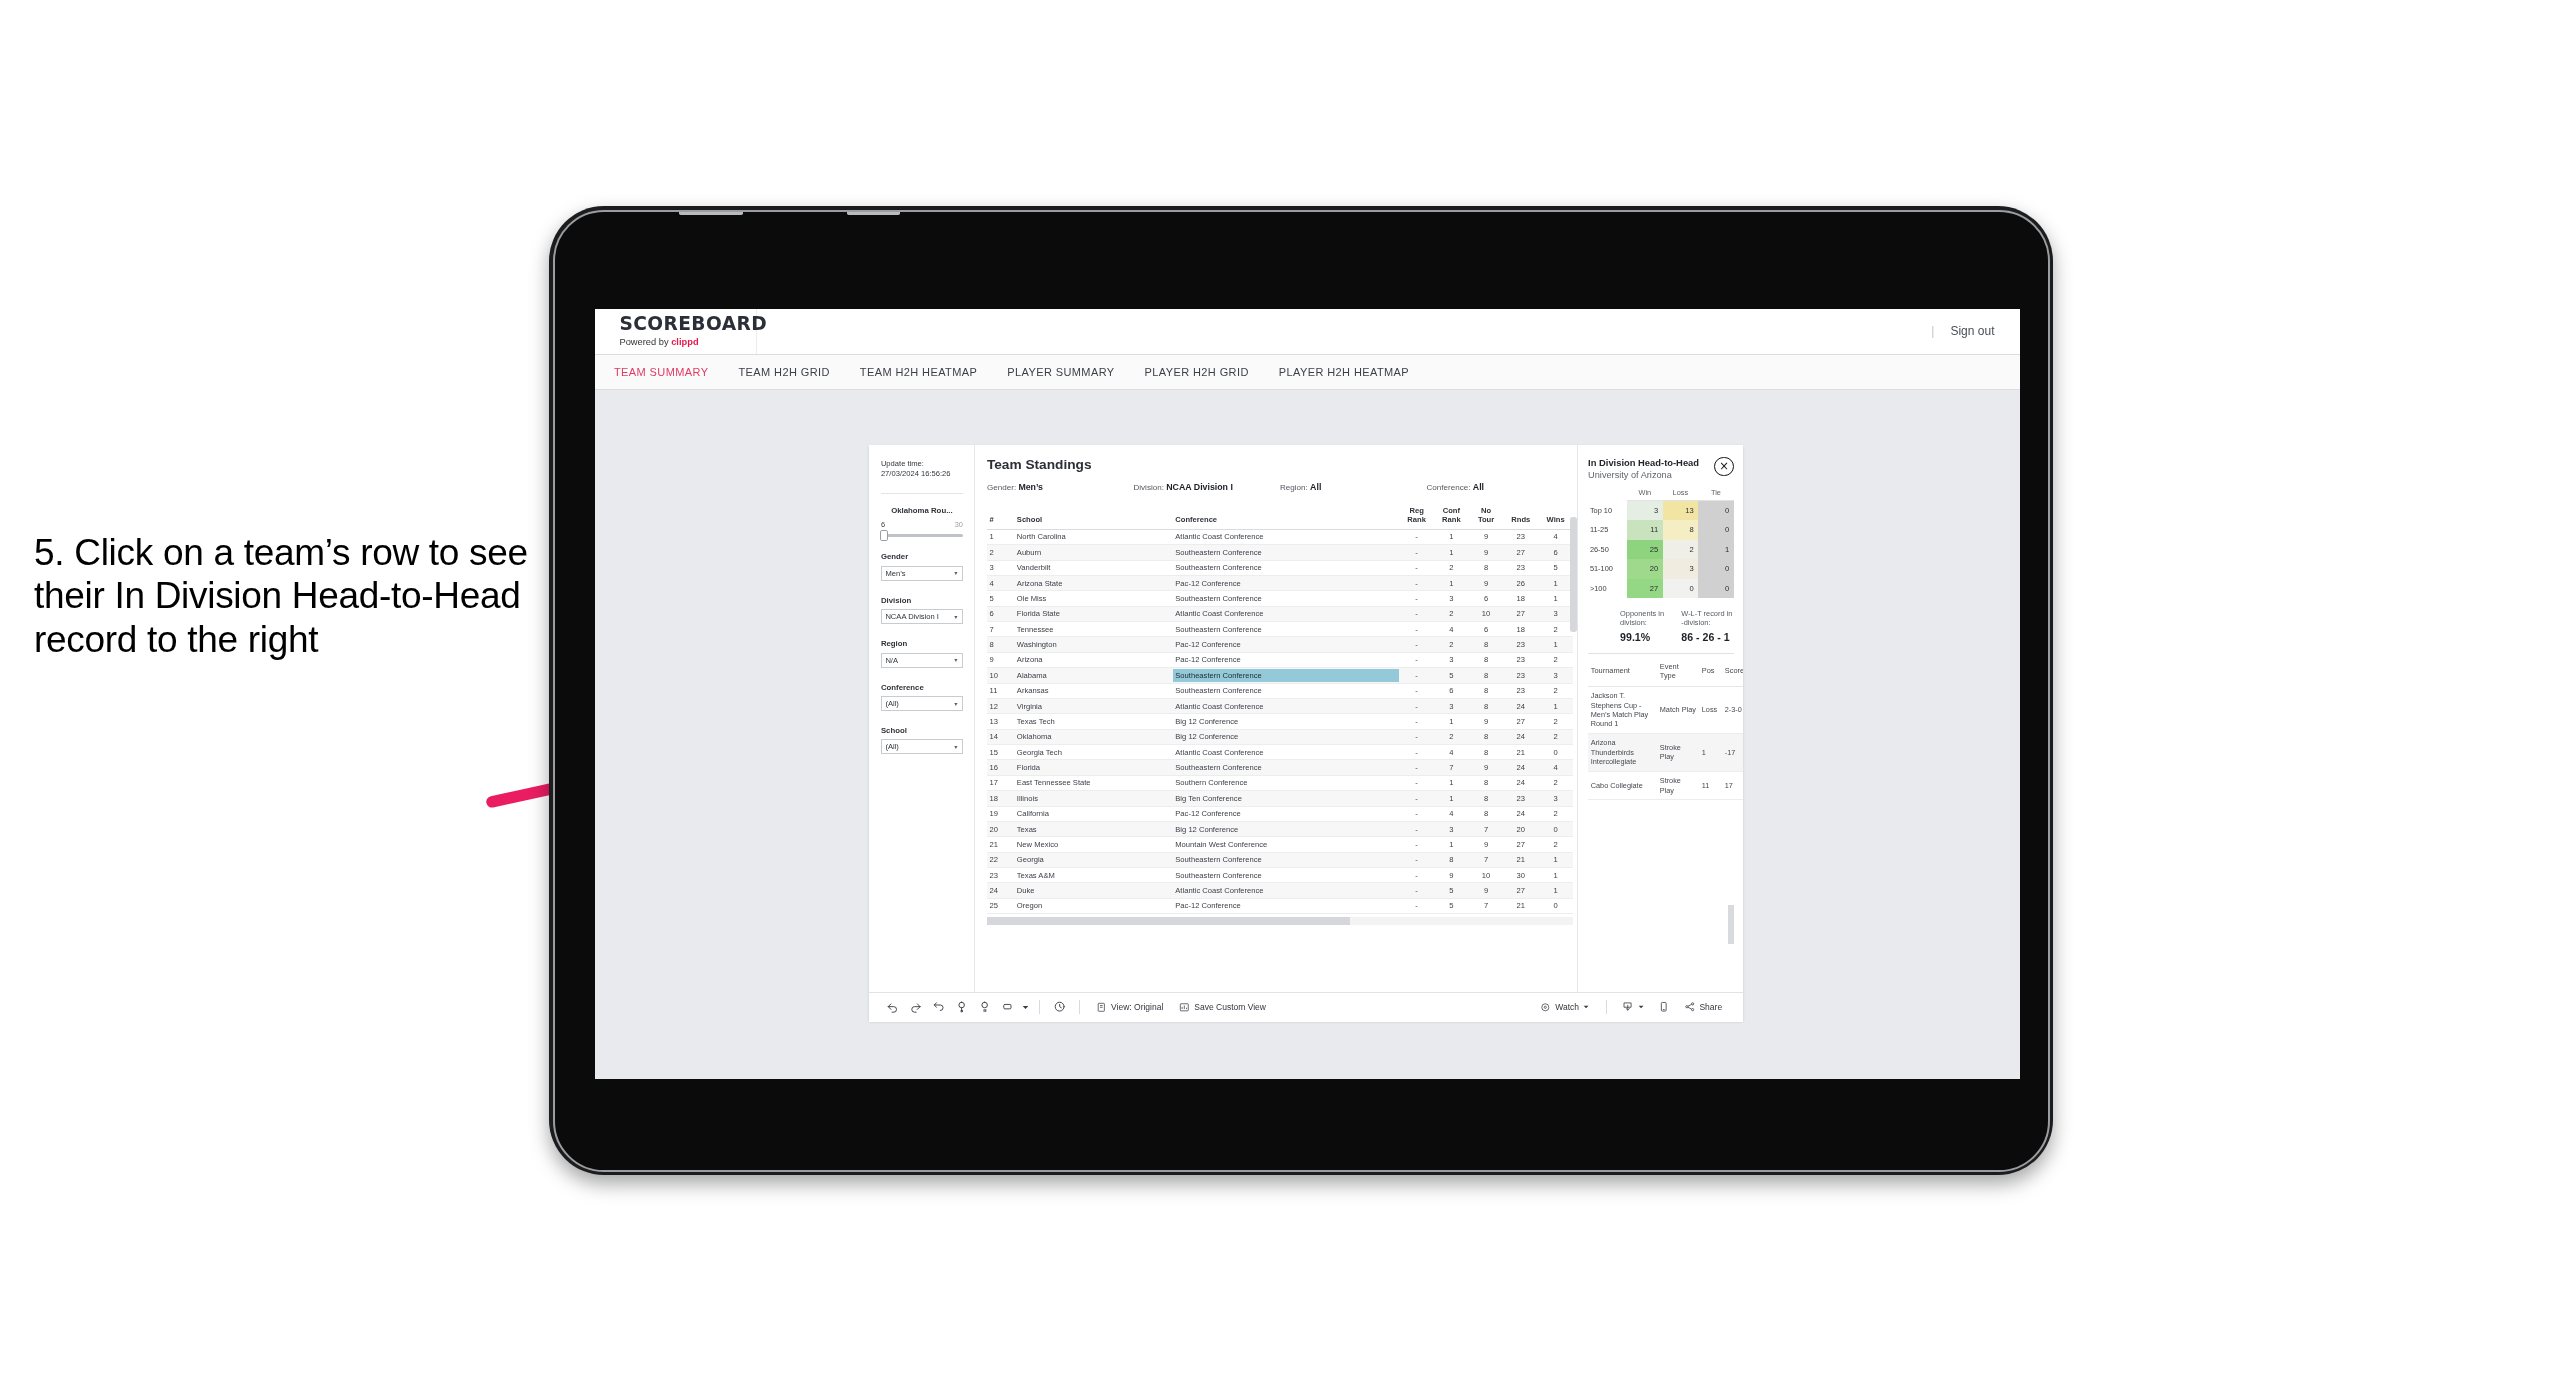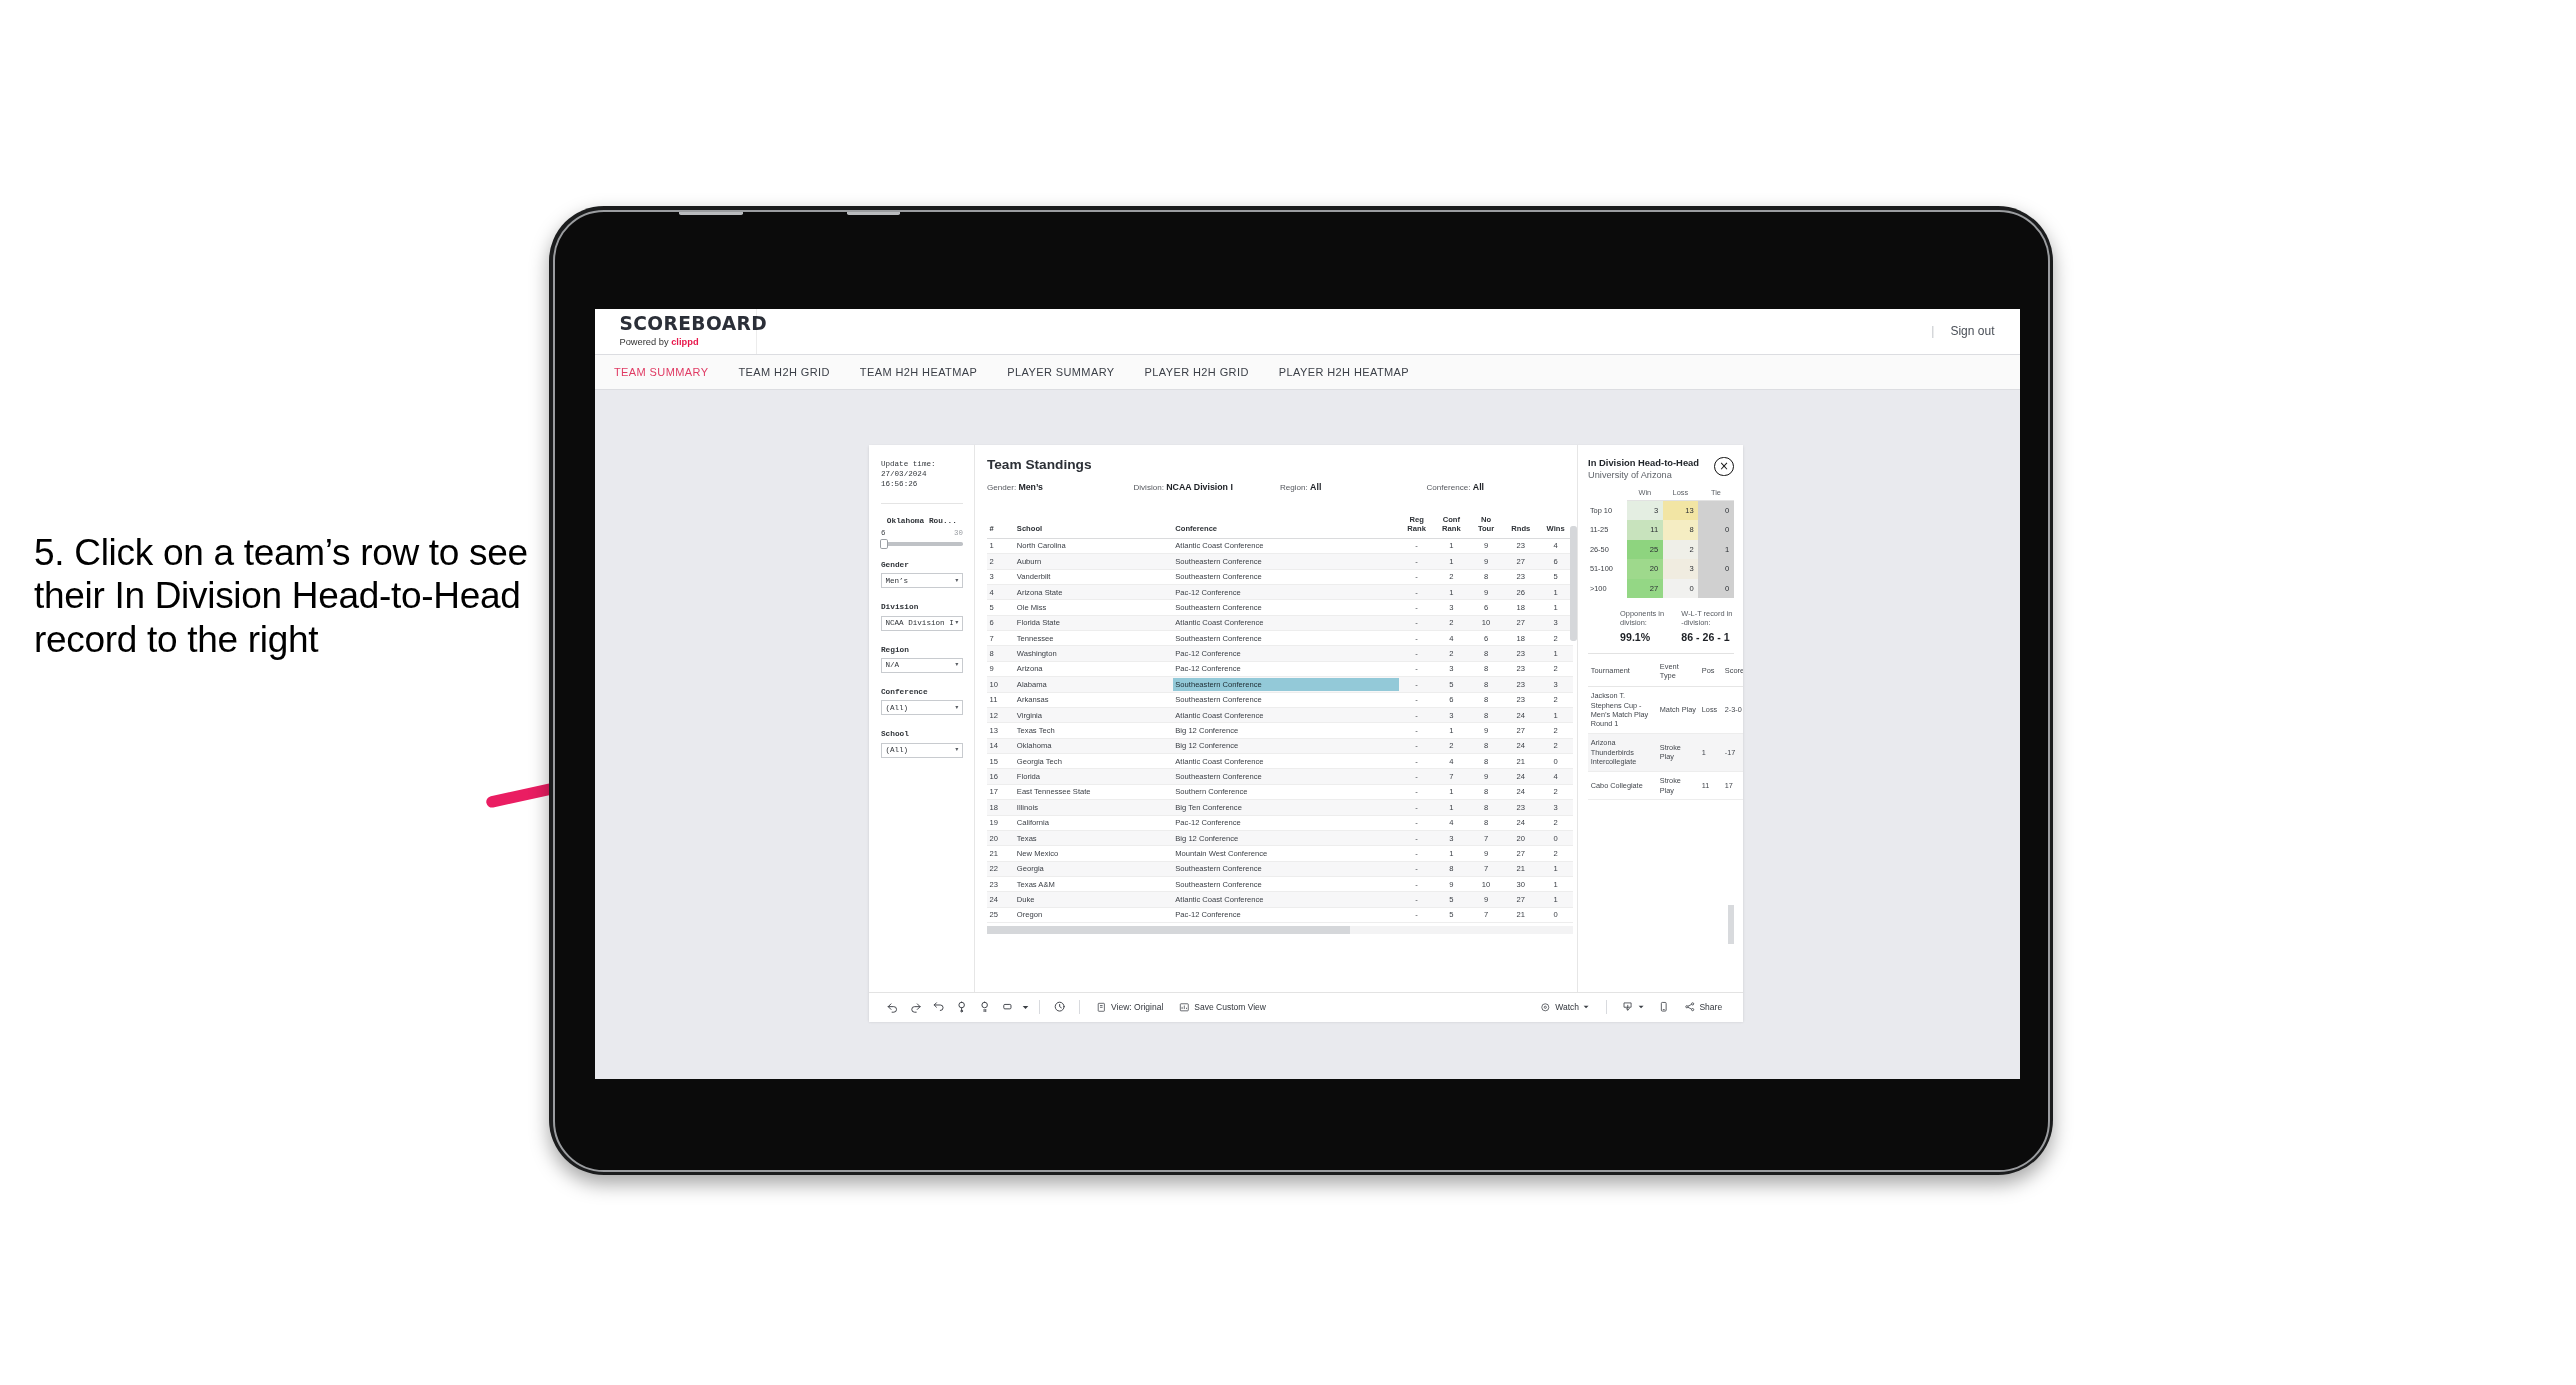--- a/index.html
+++ b/index.html
@@ -109,21 +109,21 @@
     width: 874px; height: 577px;
     background: #fff;
     box-shadow: 0 0.9px 2.7px rgba(0,0,0,.12);
     display: flex; flex-direction: column;
   }
   .viz-body { flex: 1; display: flex; overflow: hidden; }
 
   
   .filters {
     width: 106px; border-right: 0.9px solid #e6e6e6;
-    padding: 14px 10.6px 0 12.4px; font-size: 8px; color: #2f3338; font-family: Liberation Mono, monospace;
+    padding: 14px 10.6px 0 12.4px; font-size: 8px; color: #2f3338;
   }
   .upd-label { font-size: 7.6px; color: #33373c; line-height: 1.35; }
   .fdiv { height: 0.9px; background: #e4e4e4; margin: 14px 0 12.4px 0; }
   .fgroup { margin-bottom: 15px; }
   .fgroup-title { font-weight: 700; font-size: 7.8px; color: #2f3338; margin-bottom: 4.4px; }
   .slider-nums { display:flex; justify-content: space-between; font-size: 7.4px; color:#3a3e44; margin-bottom: 2.7px;}
   .slider-nums .max { color: #9a9ea3; }
   .slider-track { position: relative; height: 3.5px; background:#bfc2c6; border-radius: 1.8px; margin-top: 5.3px; }
   .slider-knob {
     position: absolute; left: -0.9px; top: -3.5px; width: 8px; height: 10.6px;
@@ -132,21 +132,21 @@
   .fselect {
     height: 15px; border: 0.9px solid #c8cbcf; background: #fff;
     display: flex; align-items: center; padding: 0 3.5px;
     font-size: 7.6px; color: #2f3338; justify-content: space-between;
   }
   .fselect .caret { font-size: 5.3px; color: #5a5e64; }
 
   
   .maincol { flex: 1; padding: 12.4px 0 0 12.4px; min-width: 0; display:flex; flex-direction: column;}
   .viz-title { font-size: 13.7px; font-weight: 700; color: #2c3036; margin-bottom: 9.7px; }
-  .crumbs { display: flex; font-size: 8.1px; color: #56595f; margin-bottom: 22px; padding-right: 3.5px; }
+  .crumbs { display: flex; font-size: 8.1px; color: #56595f; margin-bottom: 13px; padding-right: 3.5px; }
   .crumb { width: 25%; }
   .crumb b { color: #1d2025; font-weight: 700; font-size: 8.8px; }
 
   table.standings { border-collapse: collapse; width: 100%; table-layout: fixed; }
   table.standings th {
     font-size: 7.6px; color: #2f3338; text-align: left; font-weight: 700;
     padding: 1.8px 2.7px 4.4px 2.7px; vertical-align: bottom;
     border-bottom: 0.9px solid #dadbdd;
   }
   table.standings td {

